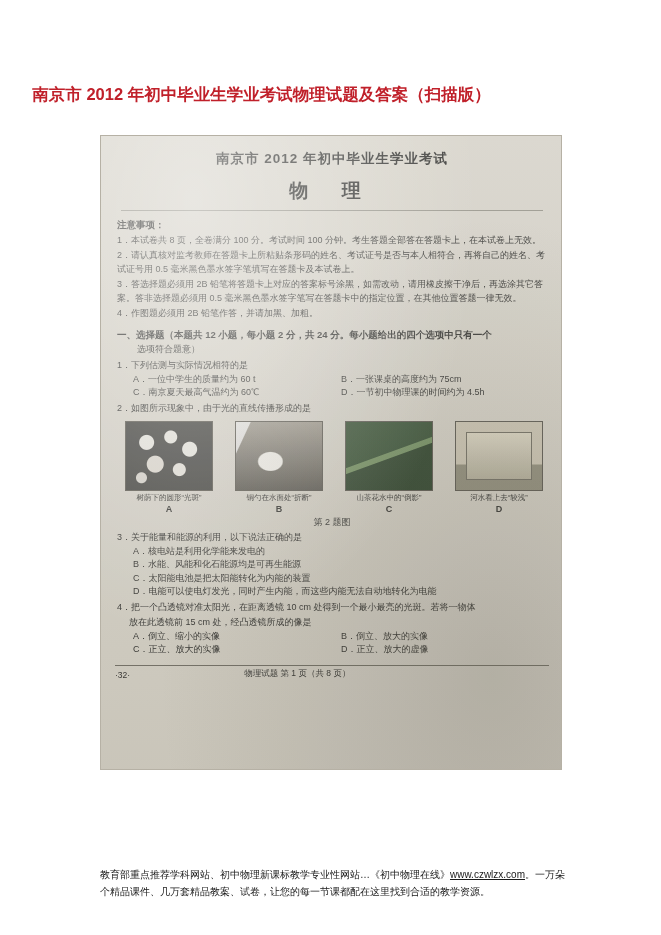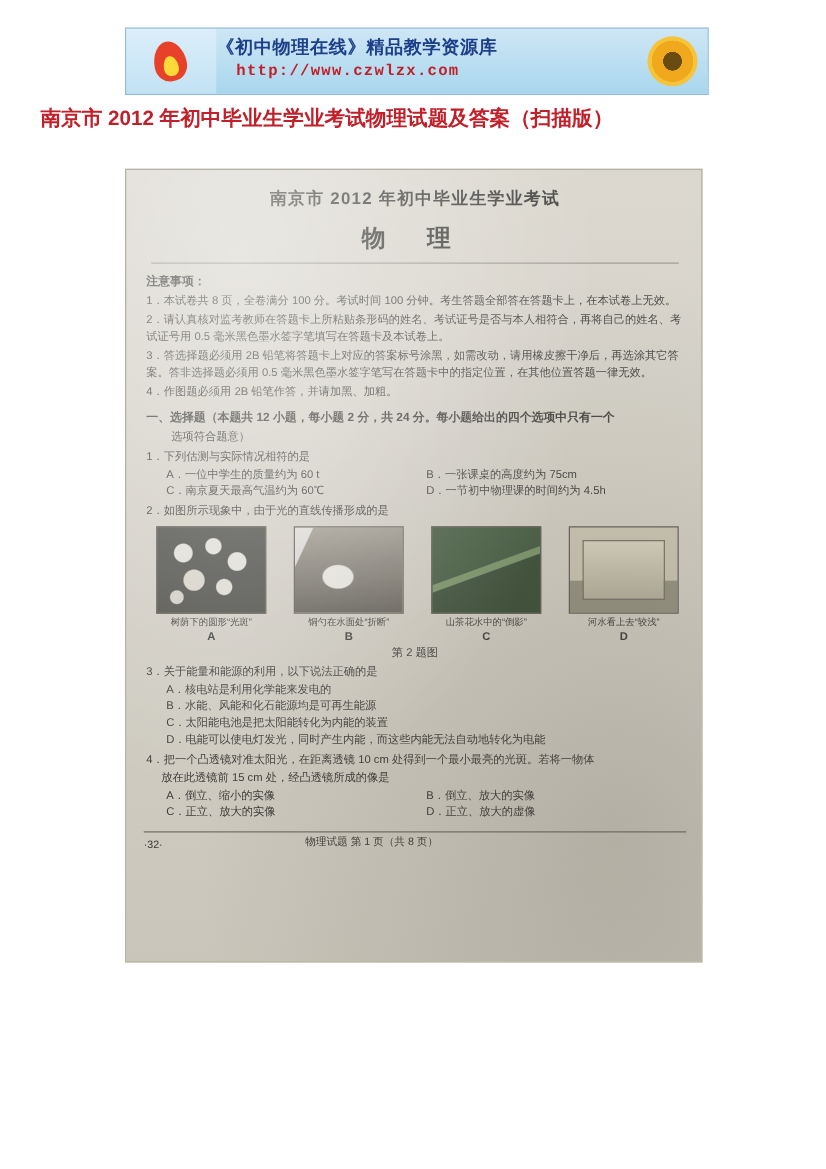--- a/index.html
+++ b/index.html
@@ -298,30 +298,20 @@
   }
   .promo .u {
     text-decoration: underline;
   }
 </style>
 </head>
 <body>
 
 <div class="page">
 
-  <div class="banner">
-    <div class="banner-left">
-      <div class="flame"></div>
-    </div>
-    <div class="banner-title">《初中物理在线》精品教学资源库</div>
-    <div class="banner-url">http://www.czwlzx.com</div>
-    <div class="sunflower">
-      <div class="petals"></div>
-    </div>
-  </div>
 
   <div class="doc-title">南京市 2012 年初中毕业生学业考试物理试题及答案（扫描版）</div>
 
   <div class="scan">
     <div class="scan-inner">
       <div class="scan-head">南京市 2012 年初中毕业生学业考试</div>
       <div class="scan-subject">物 理</div>
       <div class="rule"></div>
 
       <div class="notice-title">注意事项：</div>
@@ -395,14 +385,20 @@
         <div class="col">D．正立、放大的虚像</div>
       </div>
 
       <div class="scan-footer">
         <div class="left">·32·</div>
         <div class="mid">物理试题  第 1 页（共 8 页）</div>
       </div>
     </div>
   </div>
 
+  <div class="promo">
+    <div>
+      <span>教育部重点推荐学科网站、初中物理新课标教学专业性网站…《初中物理在线》</span><span class="u">www.czwlzx.com</span><span>。一万朵</span>
+    </div>
+    <div>个精品课件、几万套精品教案、试卷，让您的每一节课都配在这里找到合适的教学资源。</div>
+  </div>
 
 </div>
 
 </body></html>

